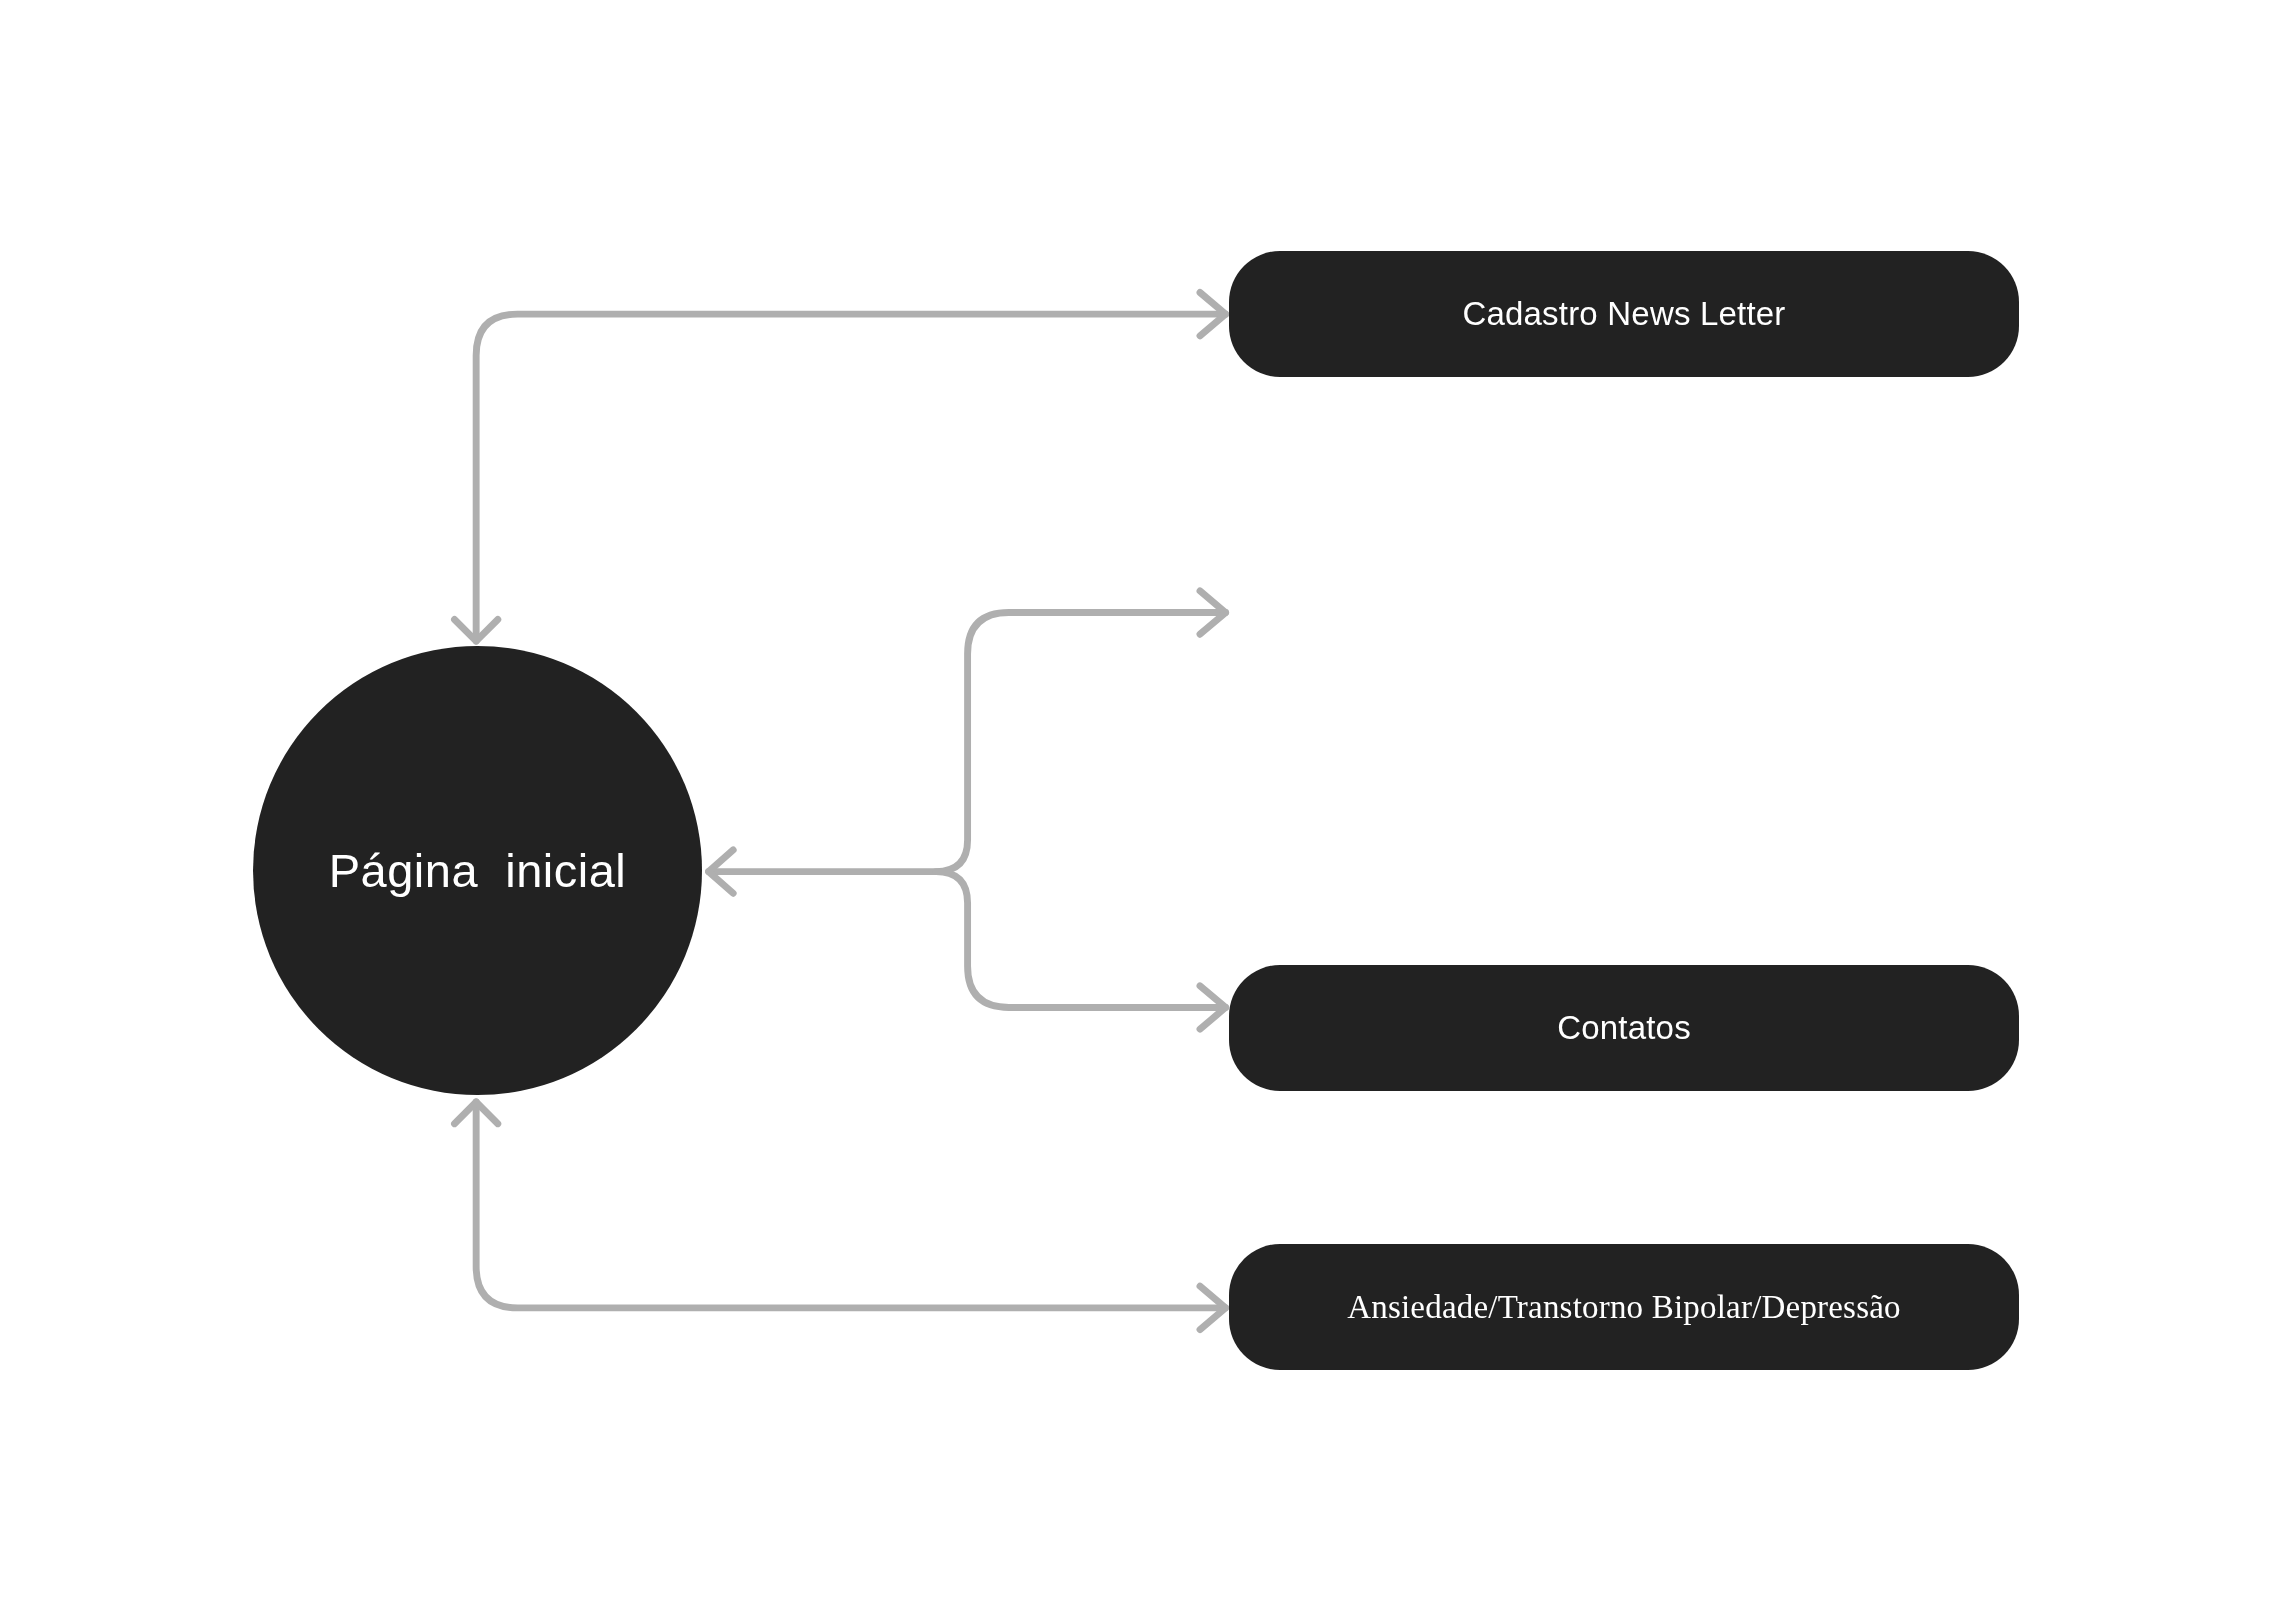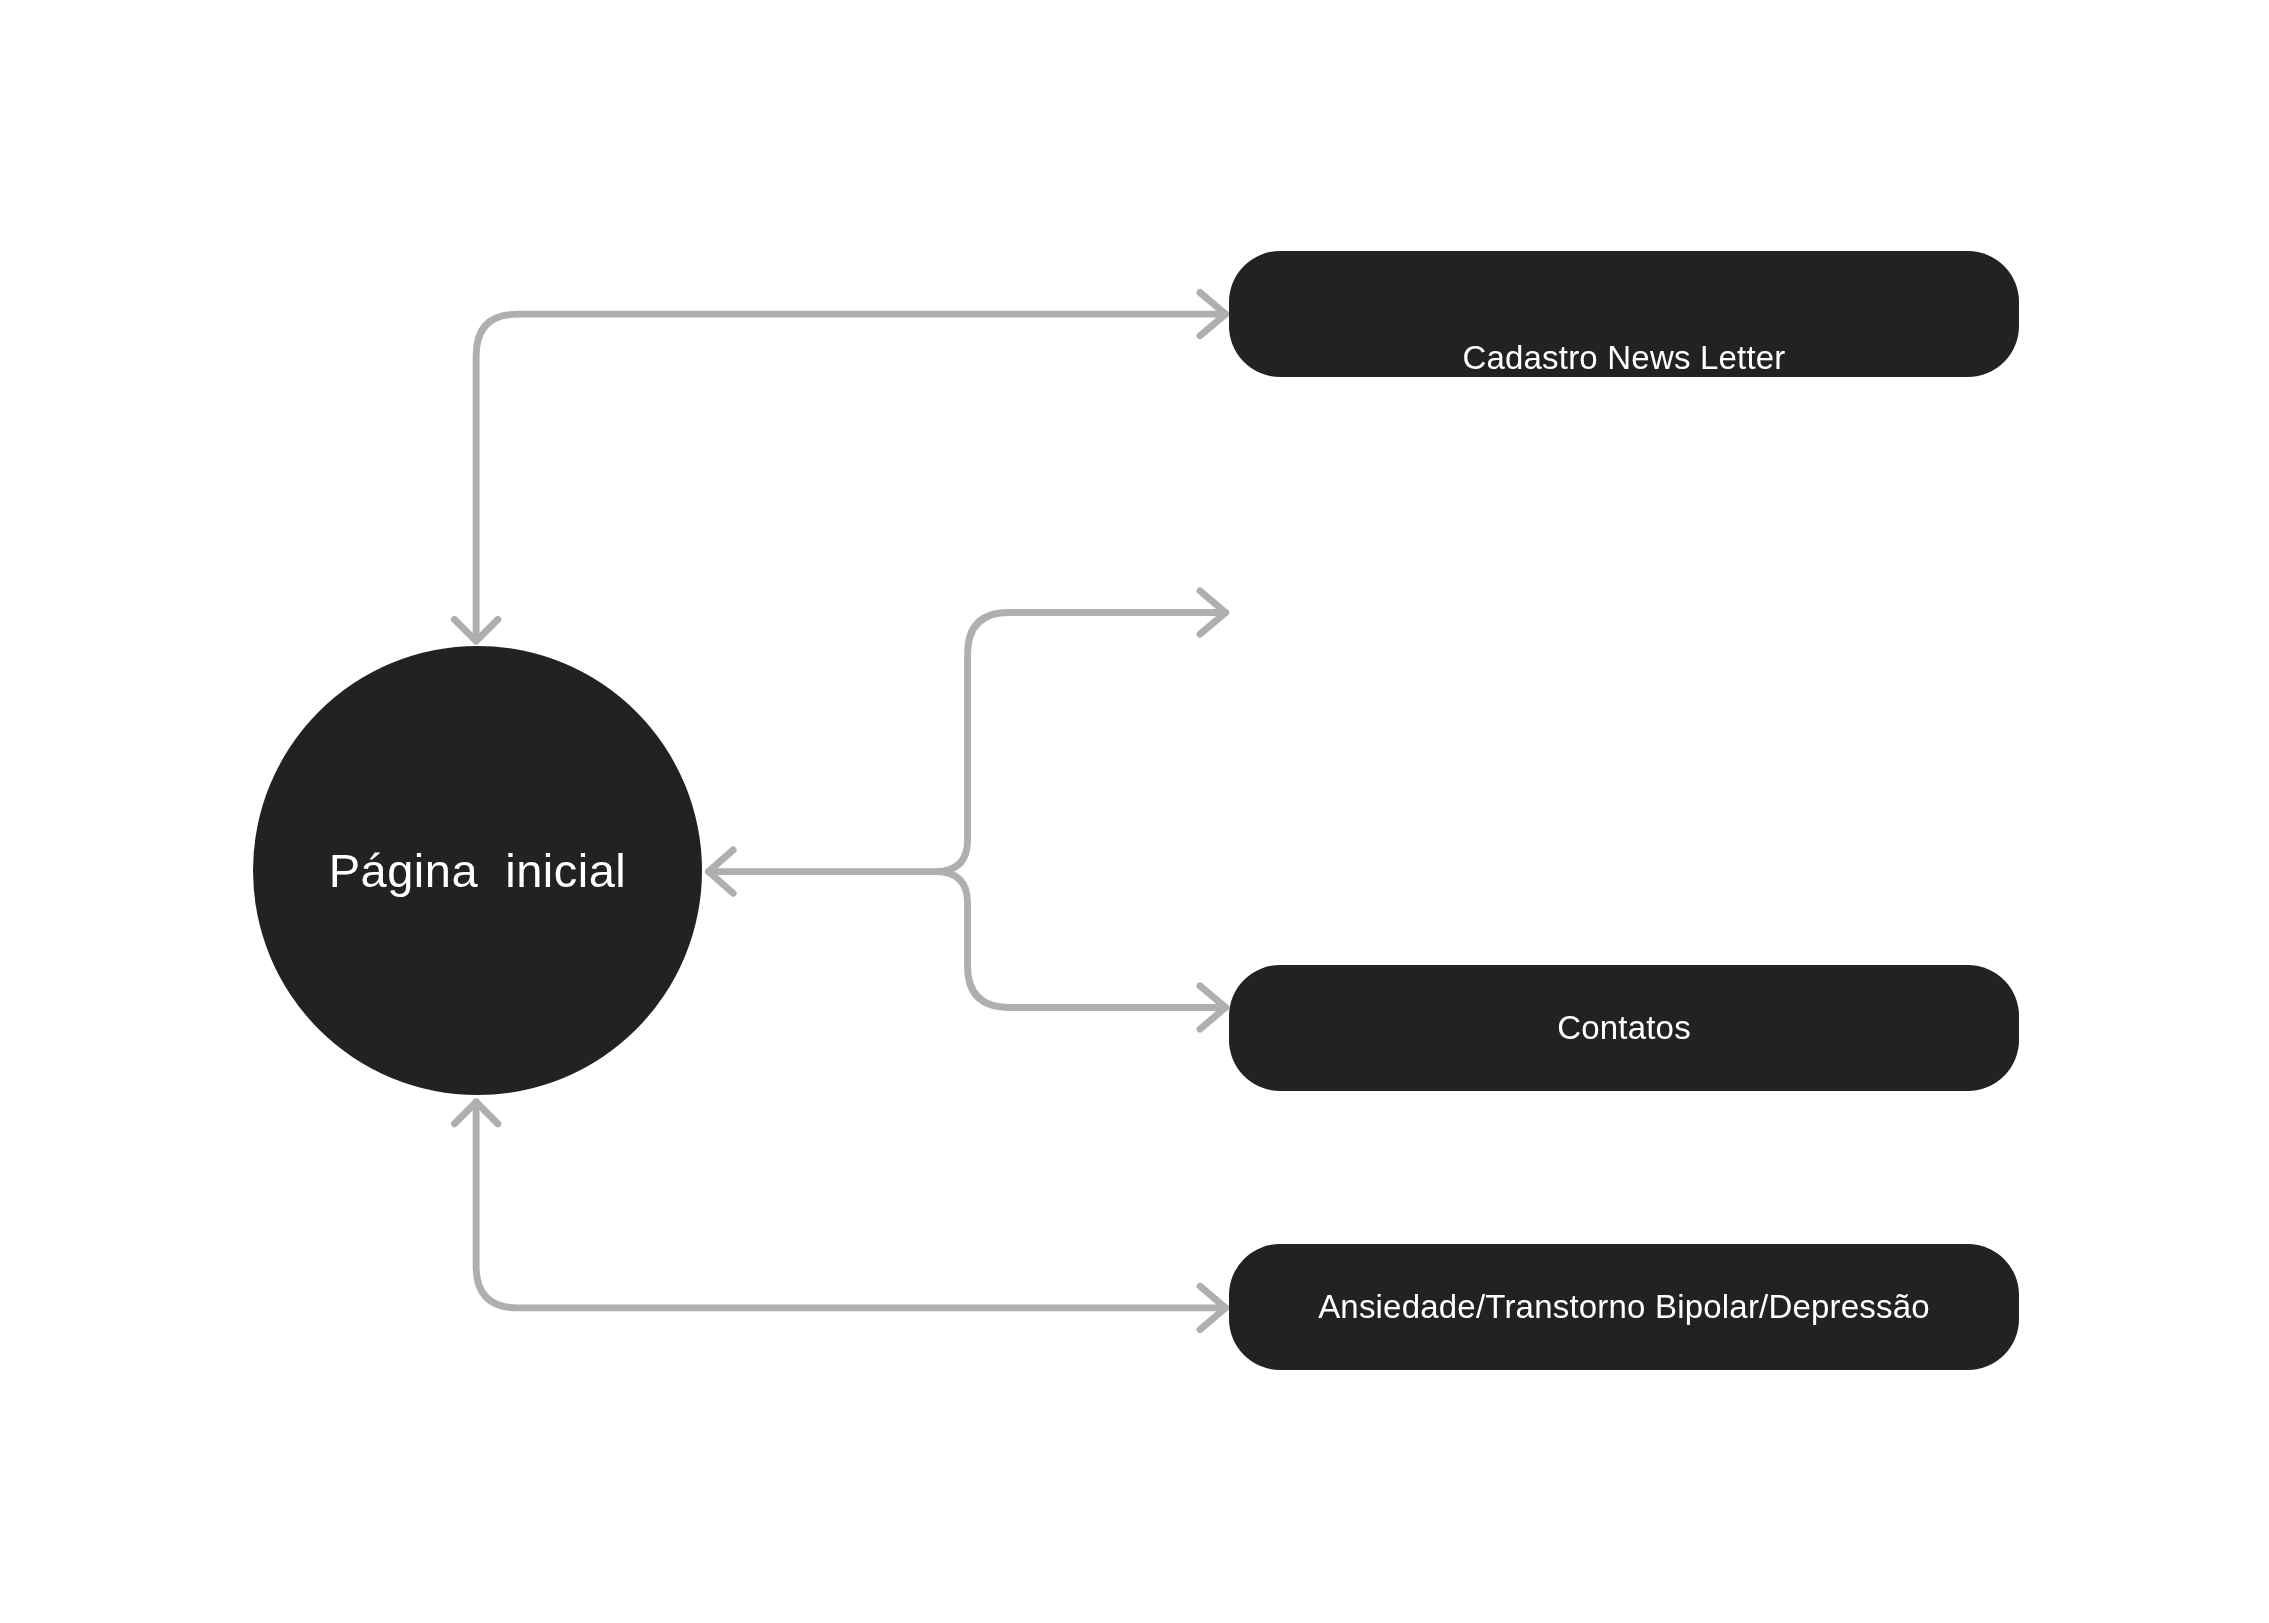--- a/index.html
+++ b/index.html
@@ -40,24 +40,24 @@
     border-radius:50%;
     font-size:47px;
     letter-spacing:0.5px;
   }
   .node-box{
     left:1229px;width:790px;height:126px;
     border-radius:51px;
     font-size:33px;
     letter-spacing:0.2px;
   }
-  .box-1{top:251px;align-items:flex-end;}
+  .box-1{top:251px;}
   .box-2{top:551px;}
   .box-3{top:945px;margin-top:20px;}
-  .box-4{top:1244px;}
+  .box-4{top:1244px;font-family:Liberation Serif, serif;}
 </style>
 </head>
 <body>
 
 <div class="canvas">
 
   <svg class="connectors" viewBox="0 0 2304 1648" xmlns="http://www.w3.org/2000/svg">
 
     <g>
       <path d="M 1244 319 H 525 Q 483 319 483 361 V 651"></path>

